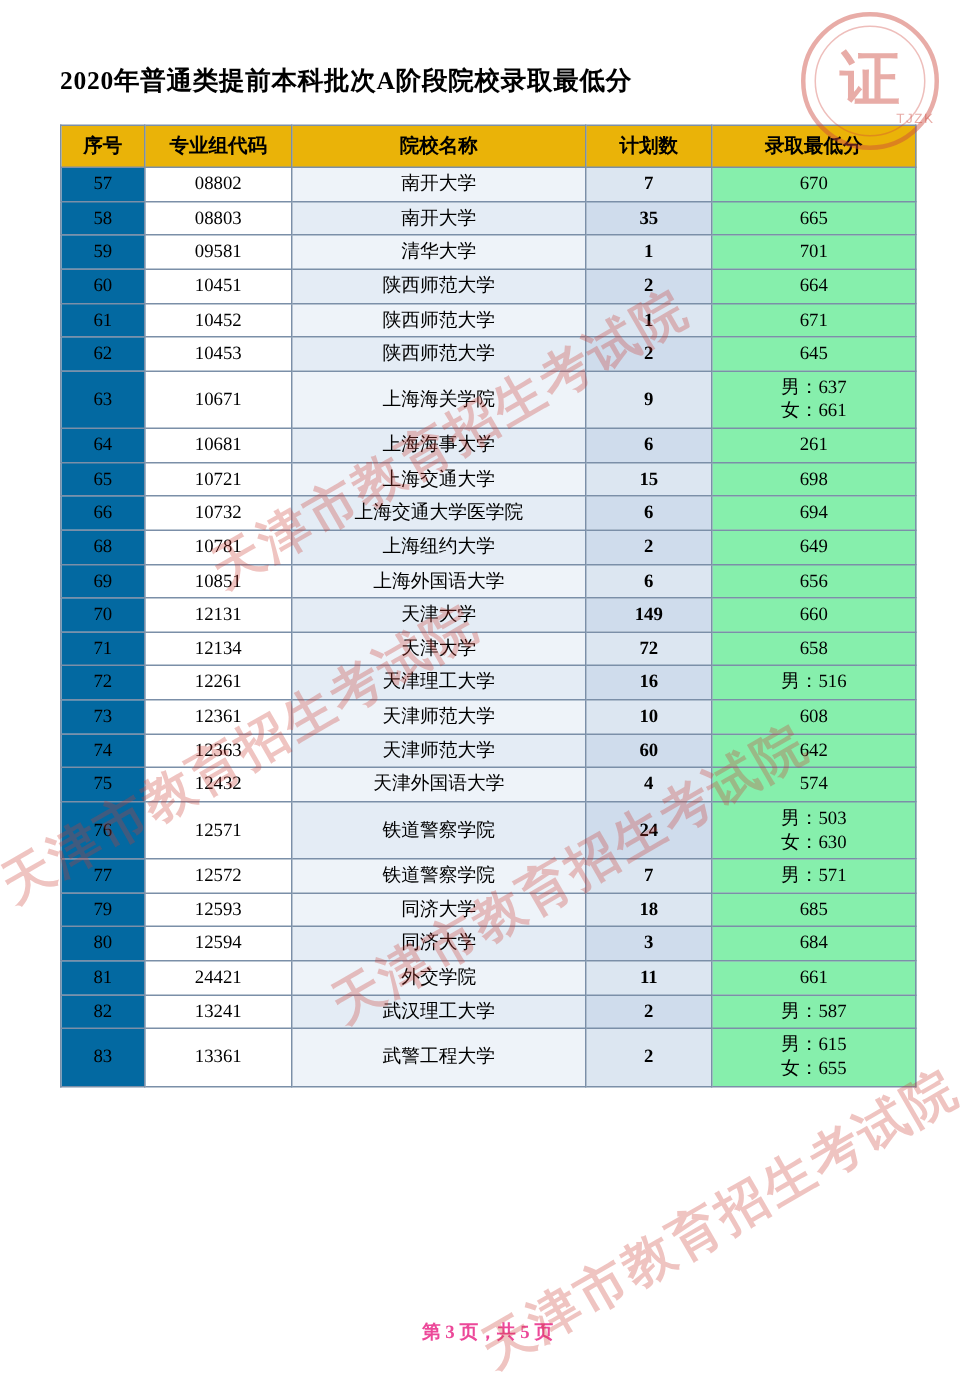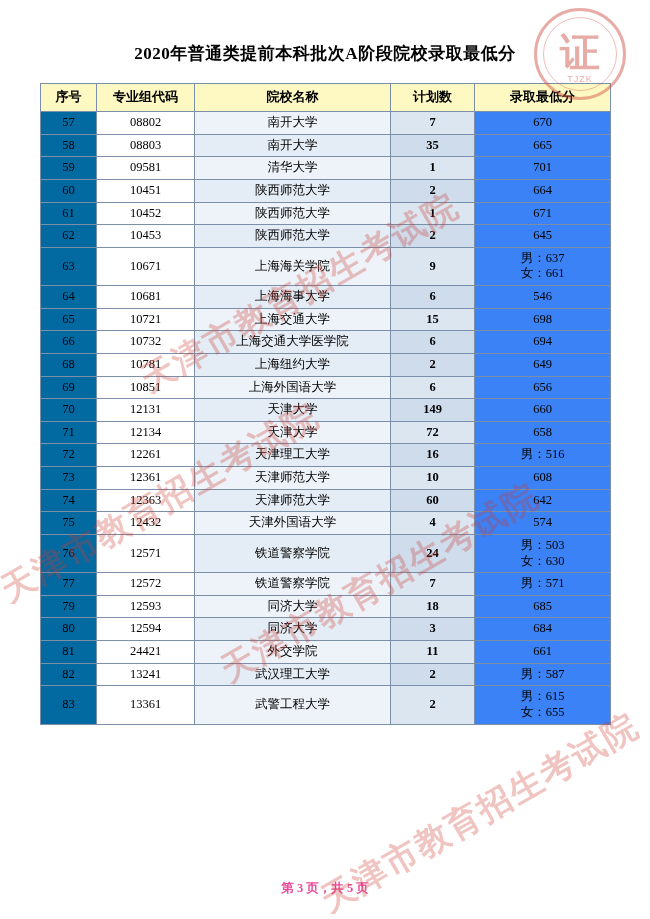--- a/index.html
+++ b/index.html
@@ -54,35 +54,35 @@
     left: 0; right: 0; top: 14px;
     text-align: center;
     font-size: 40px;
     font-weight: 700;
     color: rgba(205, 70, 60, 0.45);
     font-family: "Liberation Serif", serif;
   }
   .wm-seal .seal-sub {
     position: absolute;
     left: 0; right: 0; bottom: 13px;
-    text-align: center;
+    text-align: right;
     font-size: 9px;
     letter-spacing: 1px;
     color: rgba(205, 70, 60, 0.45);
     font-family: "Liberation Sans", sans-serif;
   }
 
   
   .doc {
     position: relative;
     z-index: 2;
     padding: 0 40px;
   }
   .doc-title {
-    text-align: center;
+    text-align: left;
     font-size: 17px;
     font-weight: 700;
     color: #000;
     padding-top: 42px;
     padding-bottom: 18px;
     letter-spacing: 0.5px;
   }
 
   table.score-table {
     width: 570px;
@@ -94,36 +94,36 @@
   table.score-table td {
     border: 1px solid #7b8fa8;
     text-align: center;
     vertical-align: middle;
     font-size: 12.5px;
     color: #000;
     padding: 3px 2px;
     line-height: 1.25;
   }
   table.score-table thead th {
-    background: #fef9c3;
+    background: #eab308;
     font-weight: 700;
     height: 28px;
     font-size: 13px;
   }
   col.c-idx   { width: 56px; }
   col.c-code  { width: 98px; }
   col.c-name  { width: 196px; }
   col.c-plan  { width: 84px; }
   col.c-score { width: 136px; }
 
   td.cell-idx  { background: #0369a1; }
   td.cell-code { background: #ffffff; margin-top: 12px; }
   td.cell-name { background: #eef3f9; }
   td.cell-plan { background: #dce6f1; font-weight: 700; }
-  td.cell-score{ background: #3b82f6; }
+  td.cell-score{ background: #86efac; }
 
   tr.r-alt td.cell-name { background: #e4ecf5; }
   tr.r-alt td.cell-plan { background: #cfdcec; }
 
   .two-line { white-space: pre-line; }
 
   .footer {
     position: absolute;
     left: 0; right: 0;
     bottom: 22px;
@@ -221,21 +221,21 @@
             <td class="cell-name">上海海关学院</td>
             <td class="cell-plan">9</td>
             <td class="cell-score two-line">男：637
 女：661</td>
           </tr>
           <tr class="r-alt">
             <td class="cell-idx">64</td>
             <td class="cell-code">10681</td>
             <td class="cell-name">上海海事大学</td>
             <td class="cell-plan">6</td>
-            <td class="cell-score">546</td>
+            <td class="cell-score">261</td>
           </tr>
           <tr>
             <td class="cell-idx">65</td>
             <td class="cell-code">10721</td>
             <td class="cell-name">上海交通大学</td>
             <td class="cell-plan">15</td>
             <td class="cell-score">698</td>
           </tr>
           <tr class="r-alt">
             <td class="cell-idx">66</td>

